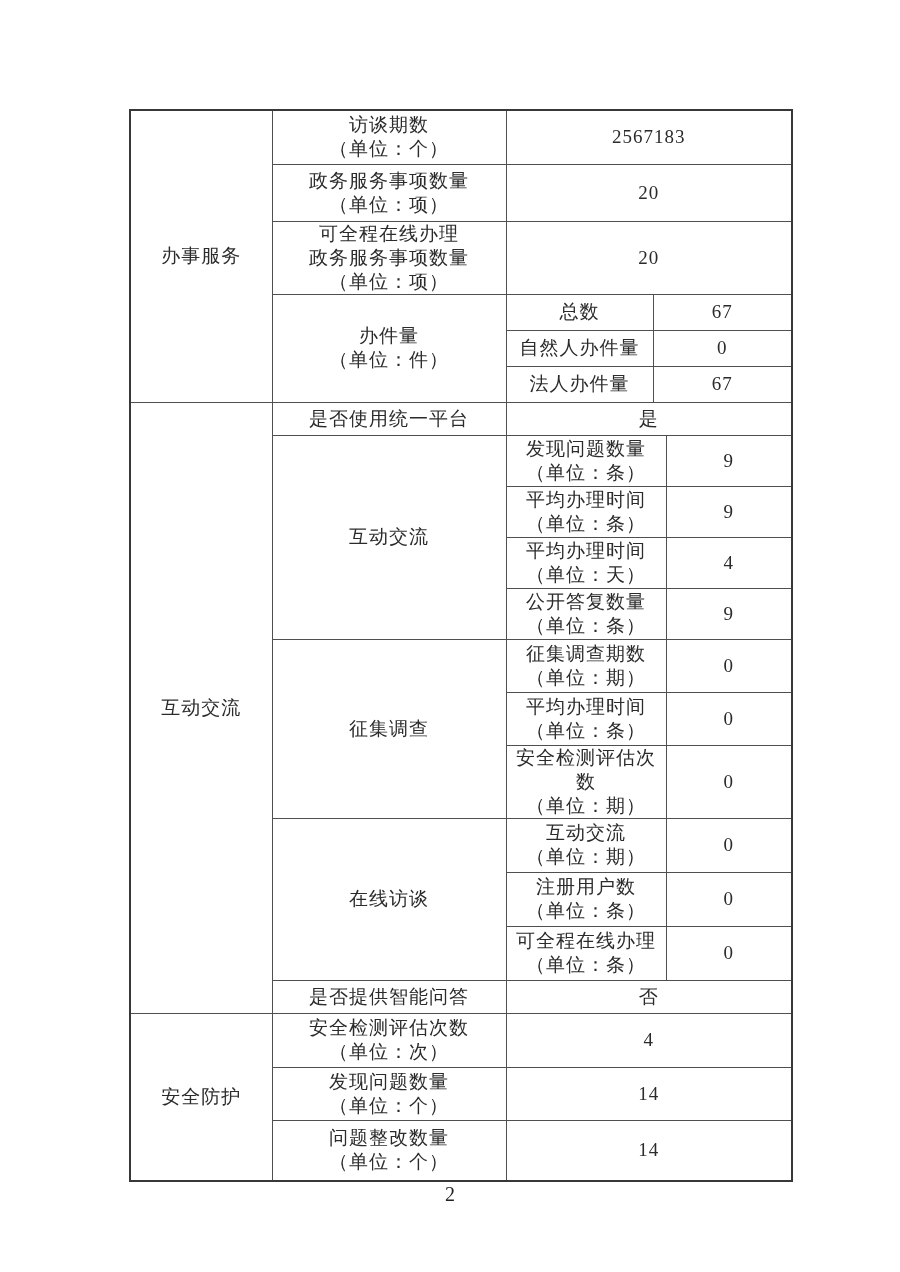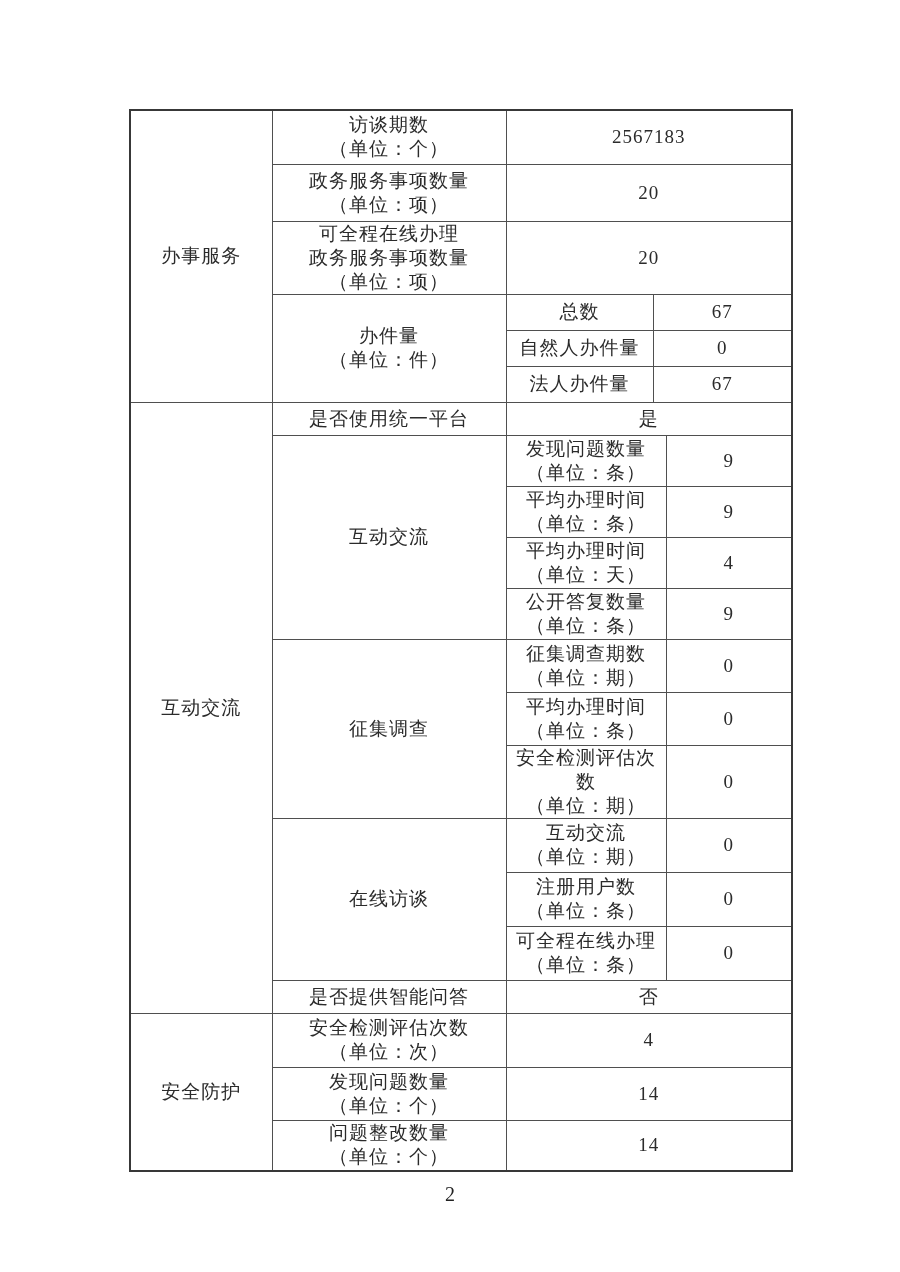--- a/index.html
+++ b/index.html
@@ -192,21 +192,21 @@
         </td>
         <td class="section-top num" colspan="3">4</td>
       </tr>
       <tr style="height:53px">
         <td>
           <span class="ln">发现问题数量</span>
           <span class="ln">（单位：个）</span>
         </td>
         <td class="num" colspan="3">14</td>
       </tr>
-      <tr style="height:51px">
+      <tr style="height:61px">
         <td>
           <span class="ln">问题整改数量</span>
           <span class="ln">（单位：个）</span>
         </td>
         <td class="num" colspan="3">14</td>
       </tr>
     </tbody>
   </table>
 
   <div class="pageno">2</div>

